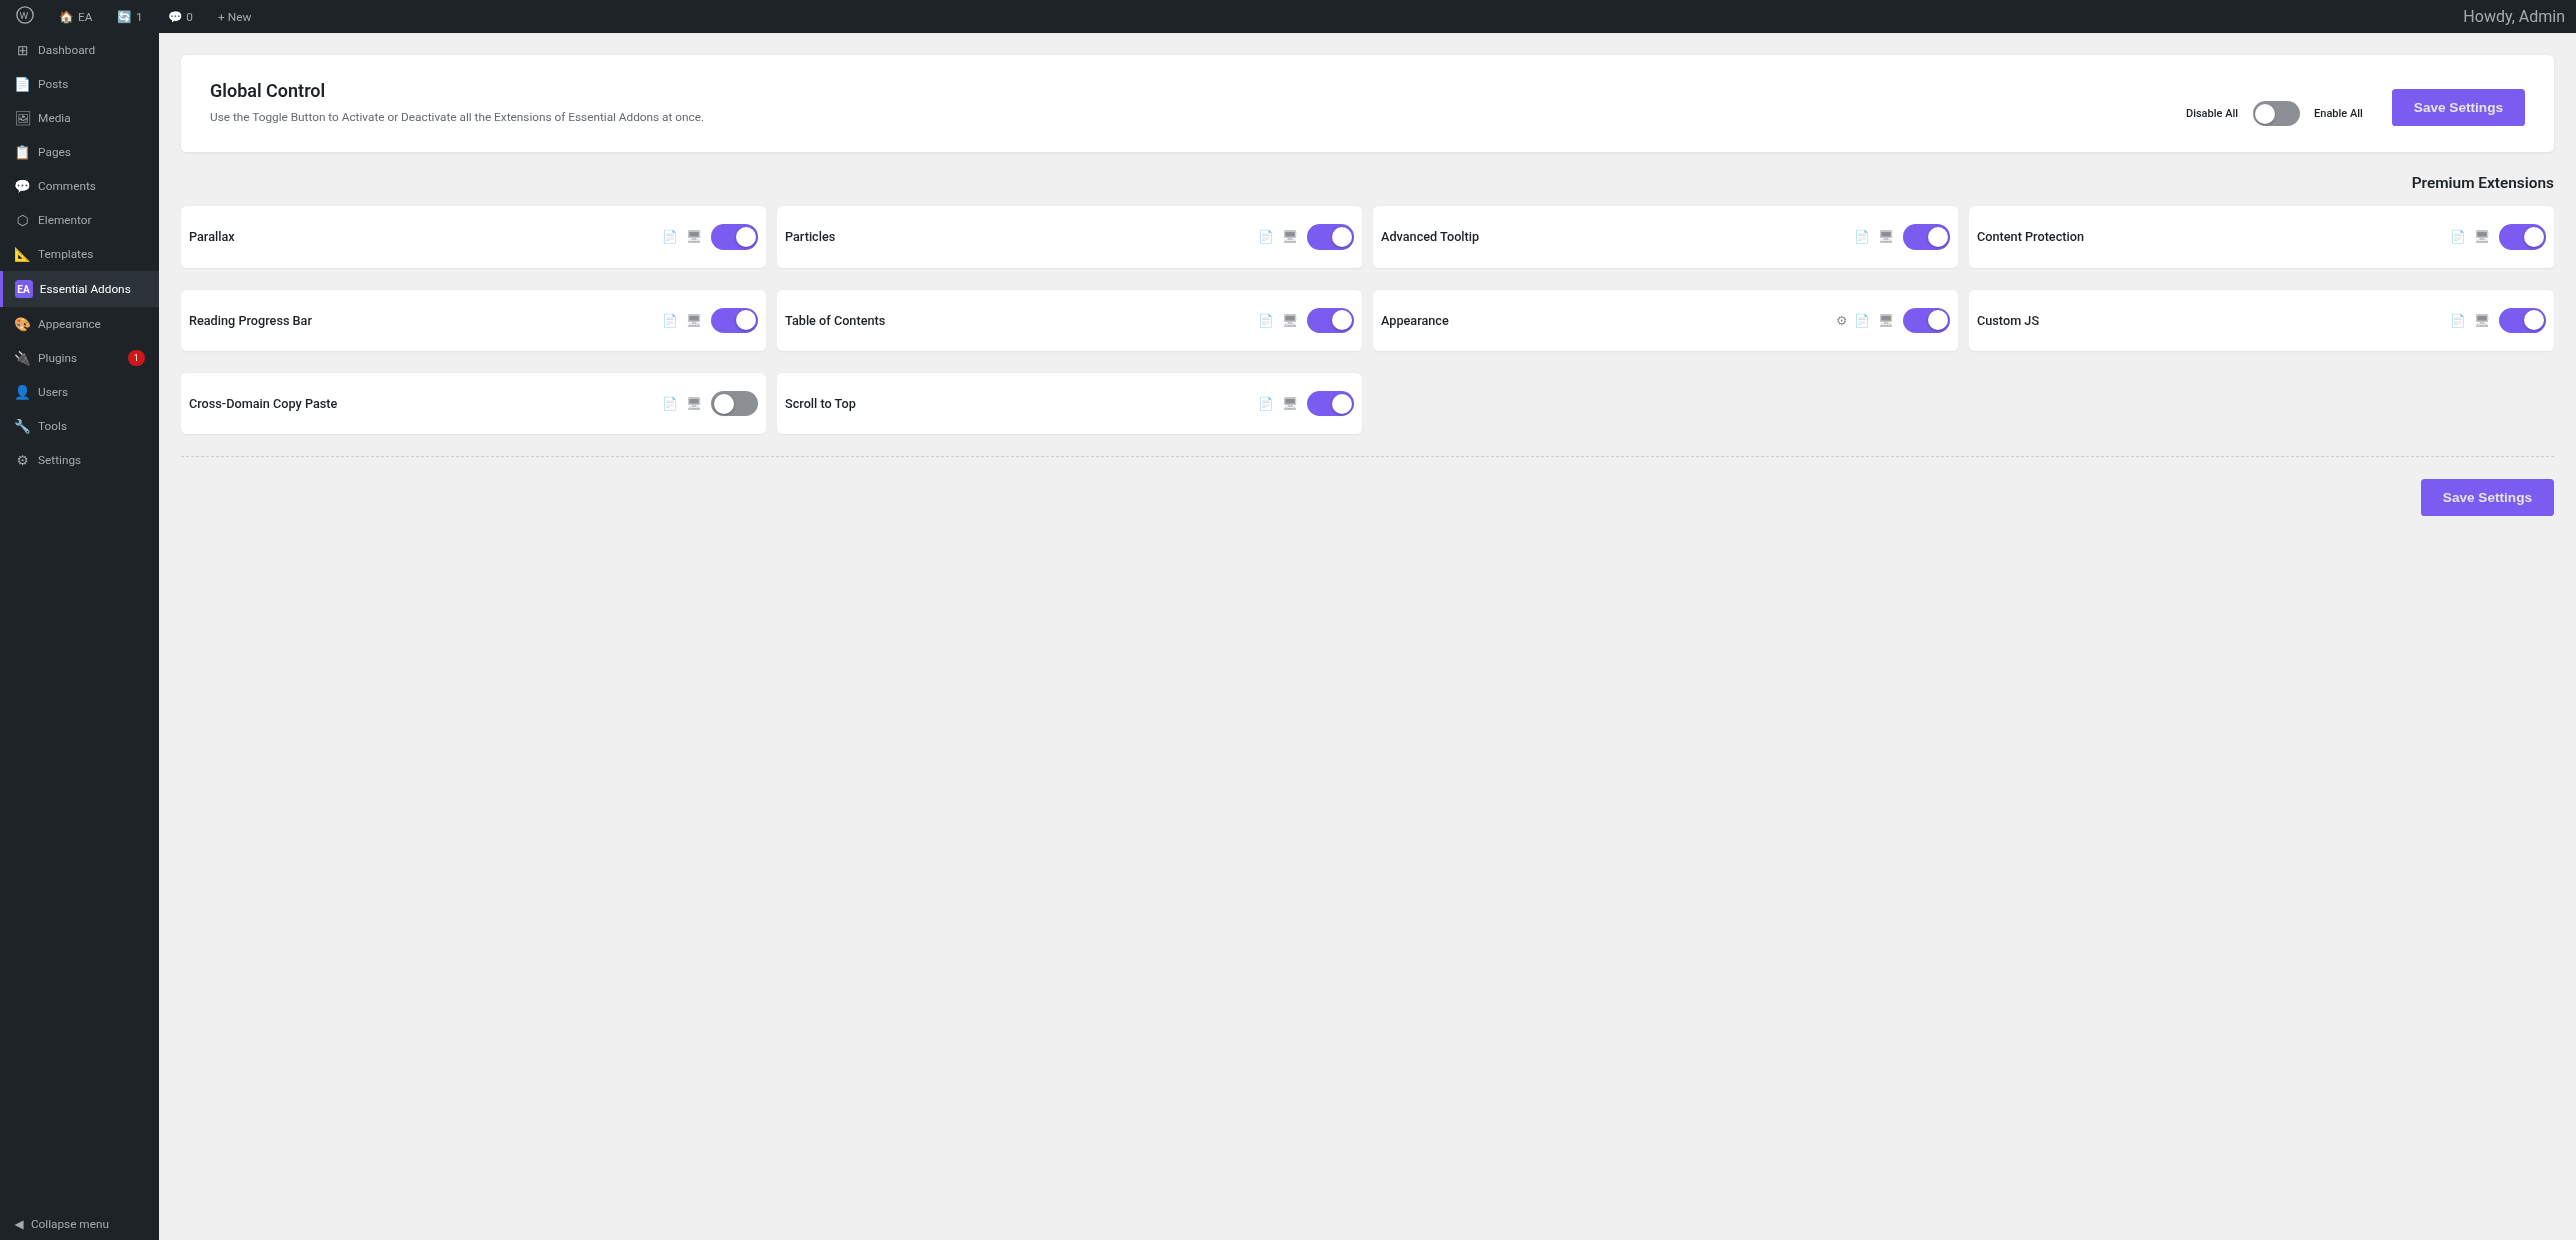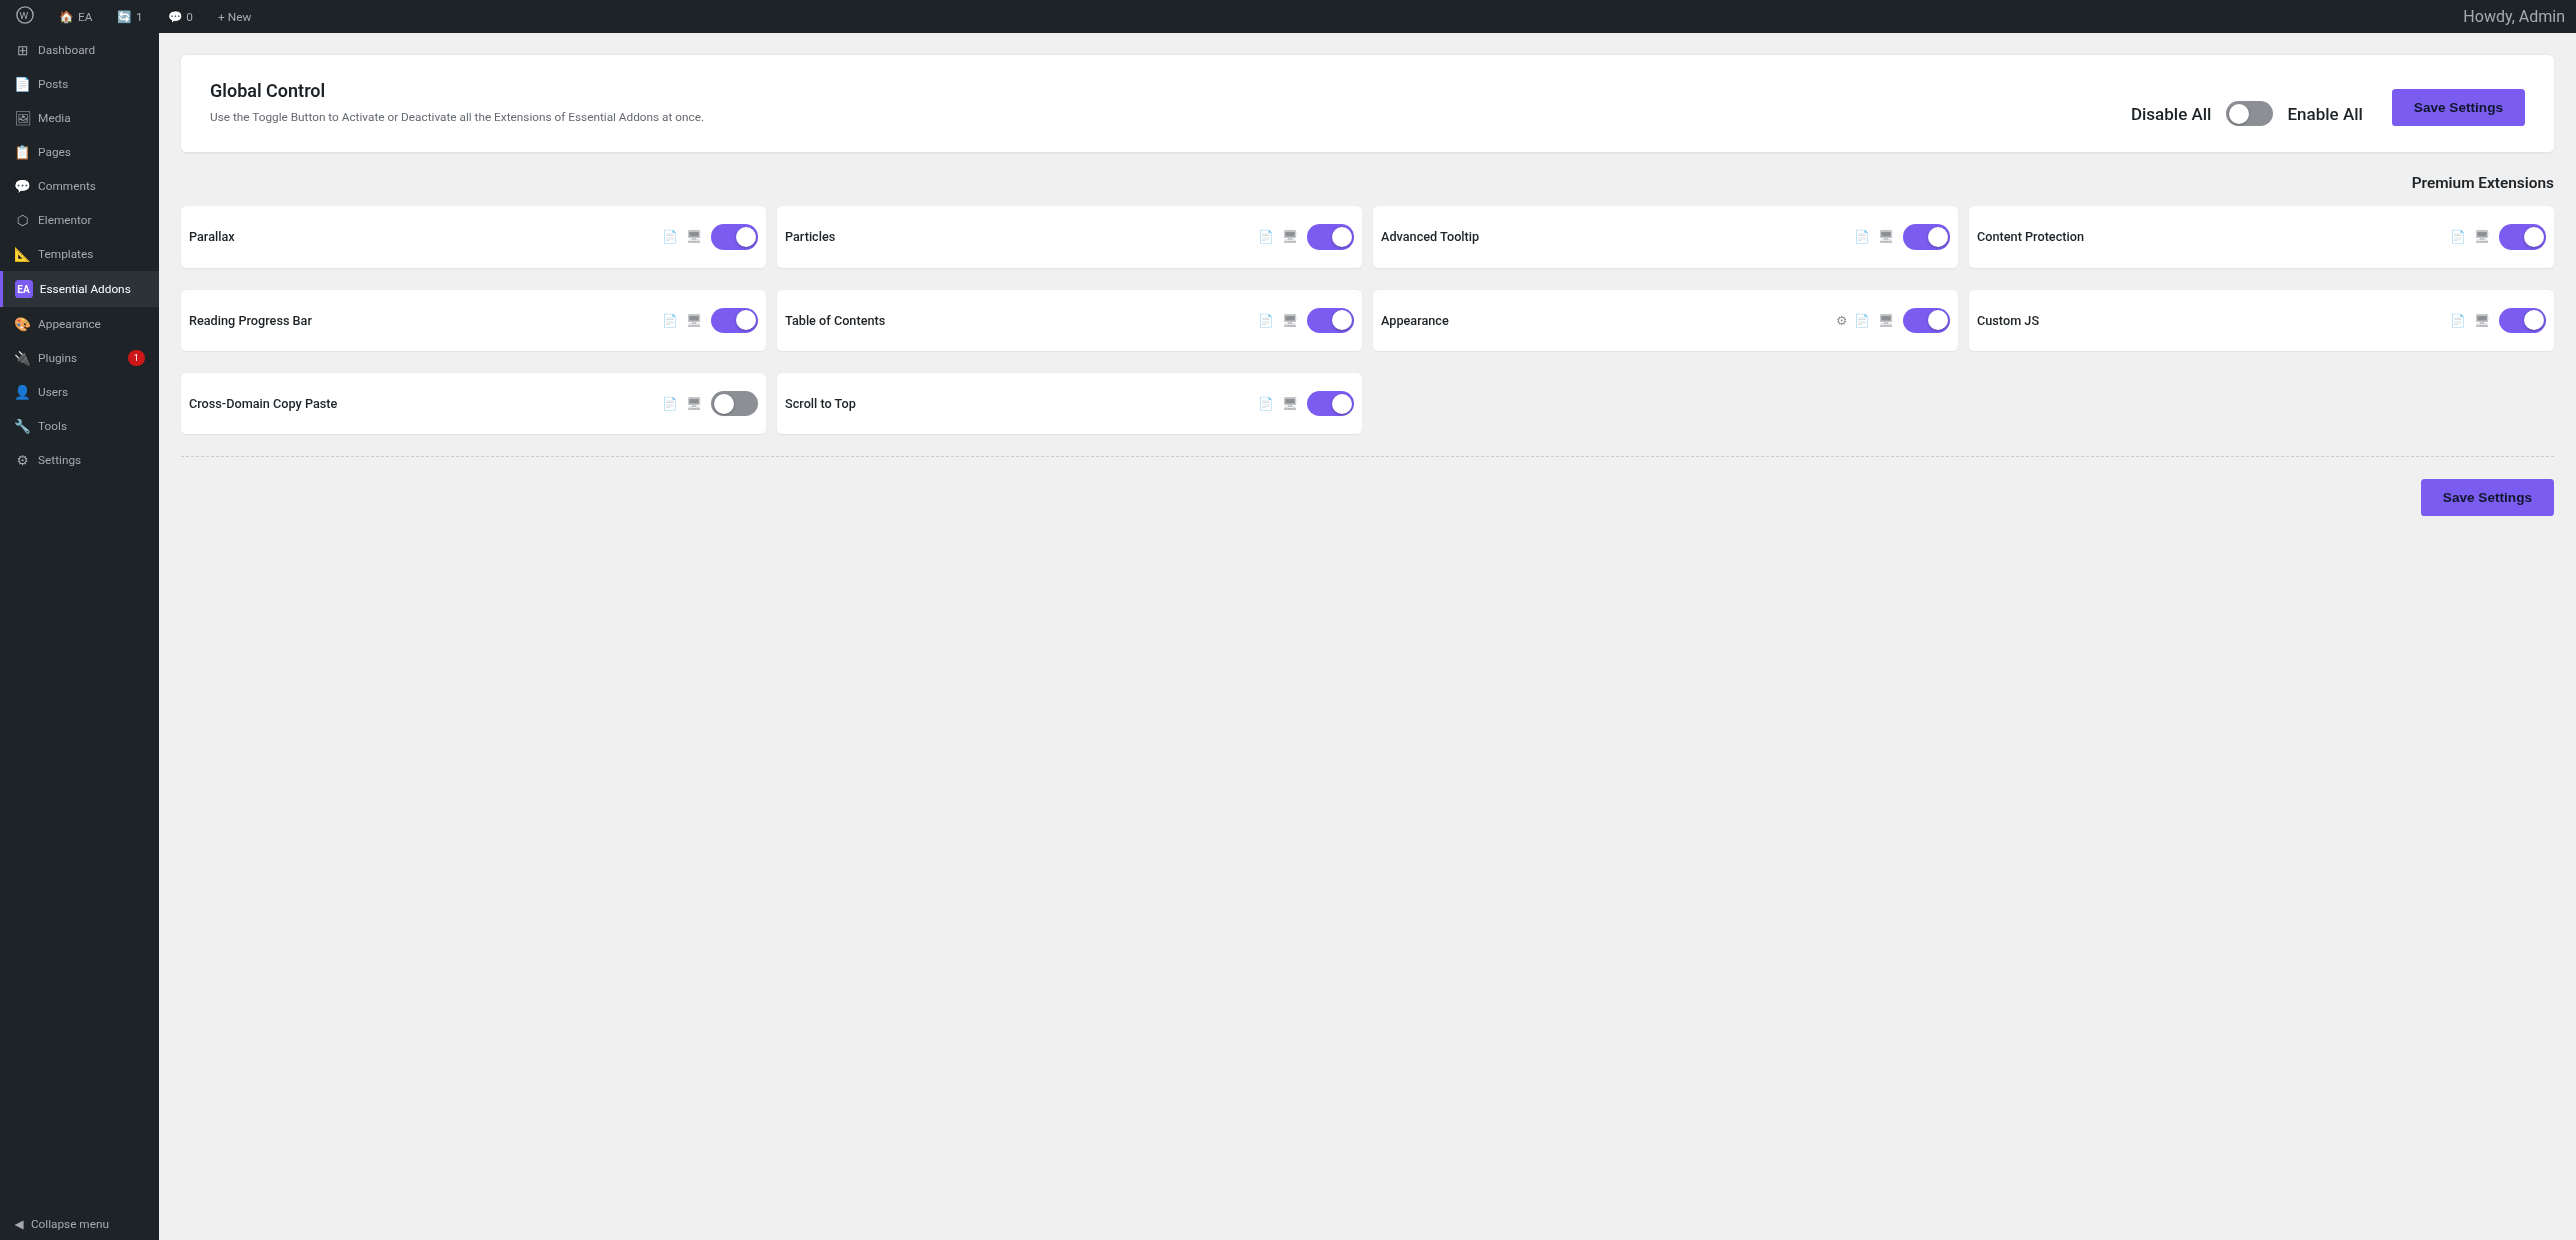--- a/index.html
+++ b/index.html
@@ -131,21 +131,21 @@
       color: #646970;
       line-height: 1.5;
     }
     .global-control-toggle-area {
       display: flex;
       align-items: center;
       gap: 14.5px;
       font-size: 12.7px;
       color: #1d2327;
     }
-    .toggle-label { font-size: 17px; color: #1d2327; font-weight: 500; }
+    .toggle-label { font-size: 11px; color: #1d2327; font-weight: 500; }
 
     
     .toggle-switch {
       position: relative;
       width: 47px;
       height: 25.4px;
       cursor: pointer;
     }
     .toggle-track {
       position: absolute;
@@ -162,21 +162,21 @@
       background: #fff;
       border-radius: 50%;
       transition: left 0.2s;
       box-shadow: 0 0.9px 2.7px rgba(0,0,0,0.3);
     }
     .toggle-track.on .toggle-thumb { left: 24.5px; }
     .toggle-track.off .toggle-thumb { left: 2.7px; }
 
     .save-settings-btn {
       background: #7b5cf0;
-      color: #0f172a;
+      color: #e5e5e5;
       border: none;
       border-radius: 3.6px;
       padding: 11px 22px;
       font-size: 13.6px;
       font-weight: 600;
       cursor: pointer;
       white-space: nowrap;
       margin-left: auto;
     }
 

